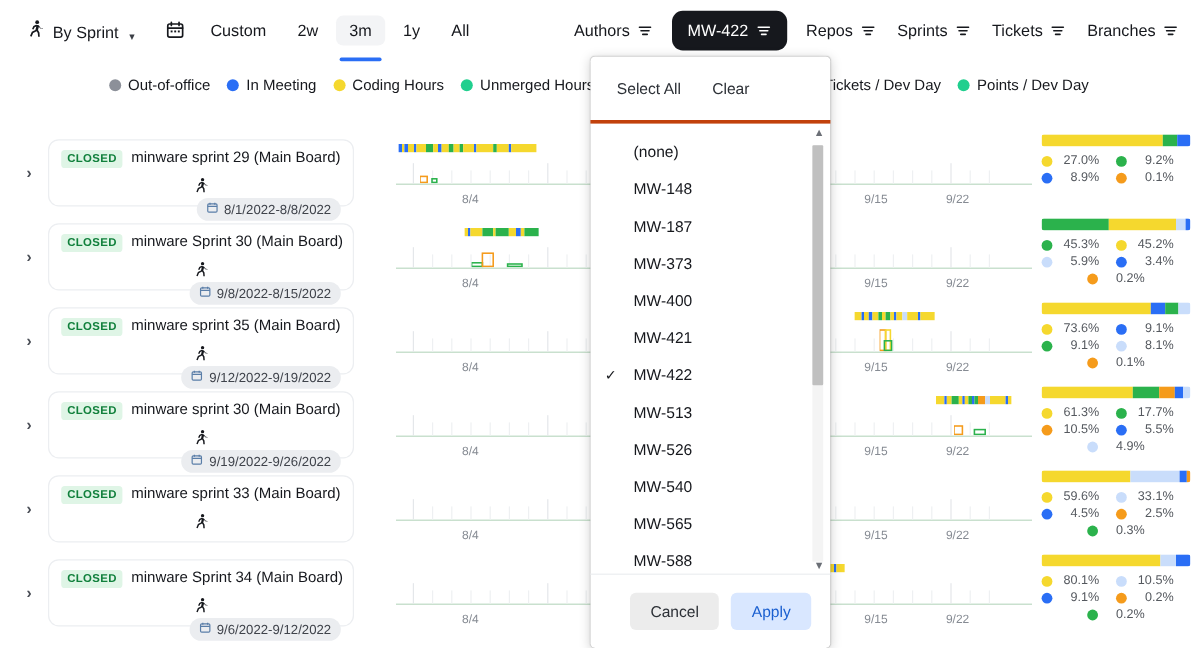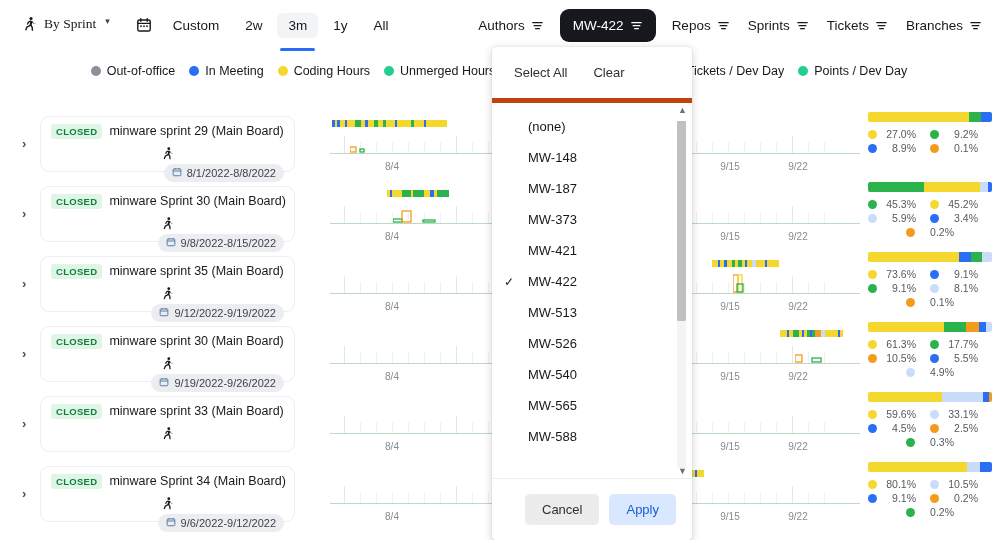--- a/index.html
+++ b/index.html
@@ -14,22 +14,22 @@
 
   
   .toolbar {
     position: absolute; top: 0; left: 0; width: 998px; height: 50px;
     display: flex; align-items: center;
   }
   .tb-left { display: flex; align-items: center; padding-left: 18px; gap: 0; }
   .tb-right { display: flex; align-items: center; margin-left: auto; padding-right: 14px; gap: 14px; }
 
   .grp-sel {
-    display: flex; align-items: flex-start; gap: 7px;
-    font-size: 13.5px; cursor: pointer; padding: 4px 4px; font-family: Liberation Serif, serif;
+    display: flex; align-items: flex-end; gap: 7px;
+    font-size: 13.5px; cursor: pointer; padding: 4px 4px;
   }
   .runner-ico { font-size: 15px; line-height: 1; }
   .caret { font-size: 9px; color: #3b3f46; margin-left: 2px; }
 
   .cal-ico { margin-left: 22px; margin-right: 10px; display:flex; align-items:center; }
 
   .rng {
     font-size: 13.5px; padding: 5px 11px; border-radius: 6px;
     cursor: pointer; color: #16181d; position: relative;
   }
@@ -127,21 +127,21 @@
 
   
   .dd {
     position: absolute; left: 492px; top: 47px; width: 200px; height: 493px;
     background: #fff; border-radius: 4px;
     box-shadow: 0 2px 10px rgba(0,0,0,.18), 0 0 1px rgba(0,0,0,.25);
     display: flex; flex-direction: column; z-index: 40;
   }
   .dd-top {
     height: 56px; display: flex; align-items: center; gap: 26px;
-    padding: 0 22px; border-bottom: 5px solid #c2410c;
+    padding: 0 22px; border-bottom: 3px solid #c2410c;
     font-size: 13px; color: #2c3036;
   }
   .dd-top span { cursor: pointer; }
   .dd-list {
     flex: 1; position: relative; overflow: hidden; padding-top: 8px;
   }
   .dd-item {
     height: 31px; display: flex; align-items: center;
     padding-left: 12px; font-size: 13px; color: #16181d; cursor: pointer;
   }
@@ -985,20 +985,24 @@
         <div class="dd-item">
           <span class="dd-check"></span>
           <span>MW-187</span>
         </div>
         <div class="dd-item">
           <span class="dd-check"></span>
           <span>MW-373</span>
         </div>
         <div class="dd-item">
           <span class="dd-check"></span>
+          <span>MW-400</span>
+        </div>
+        <div class="dd-item">
+          <span class="dd-check"></span>
           <span>MW-421</span>
         </div>
         <div class="dd-item">
           <span class="dd-check">✓</span>
           <span>MW-422</span>
         </div>
         <div class="dd-item">
           <span class="dd-check"></span>
           <span>MW-513</span>
         </div>

